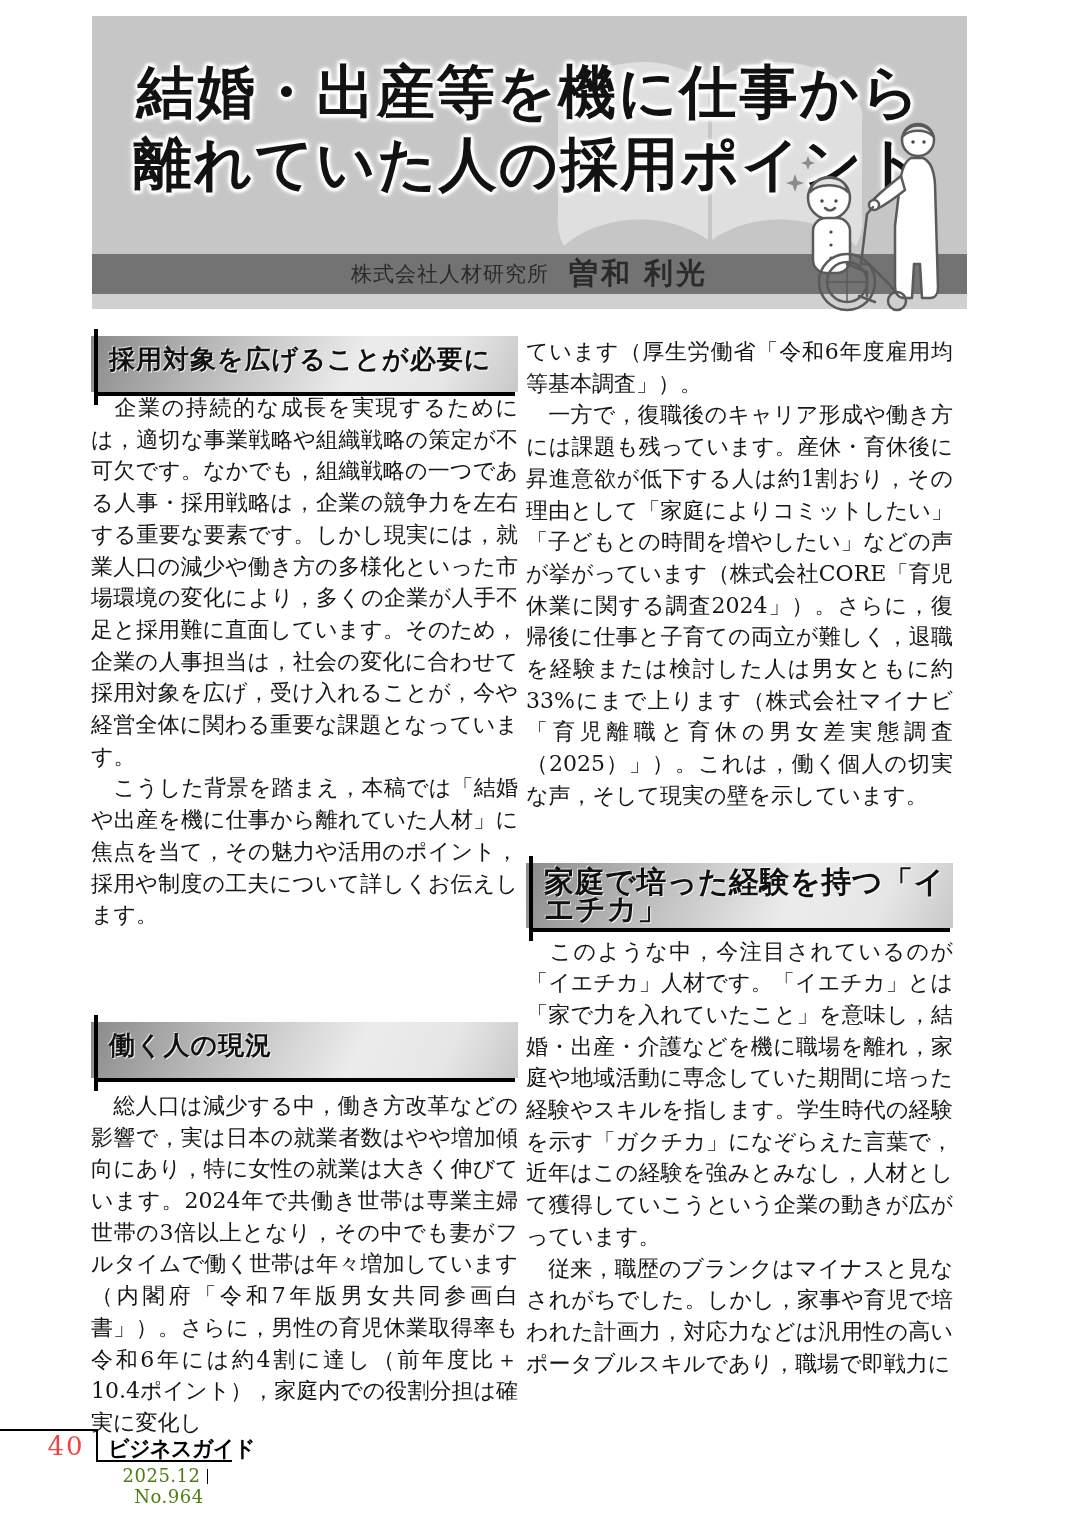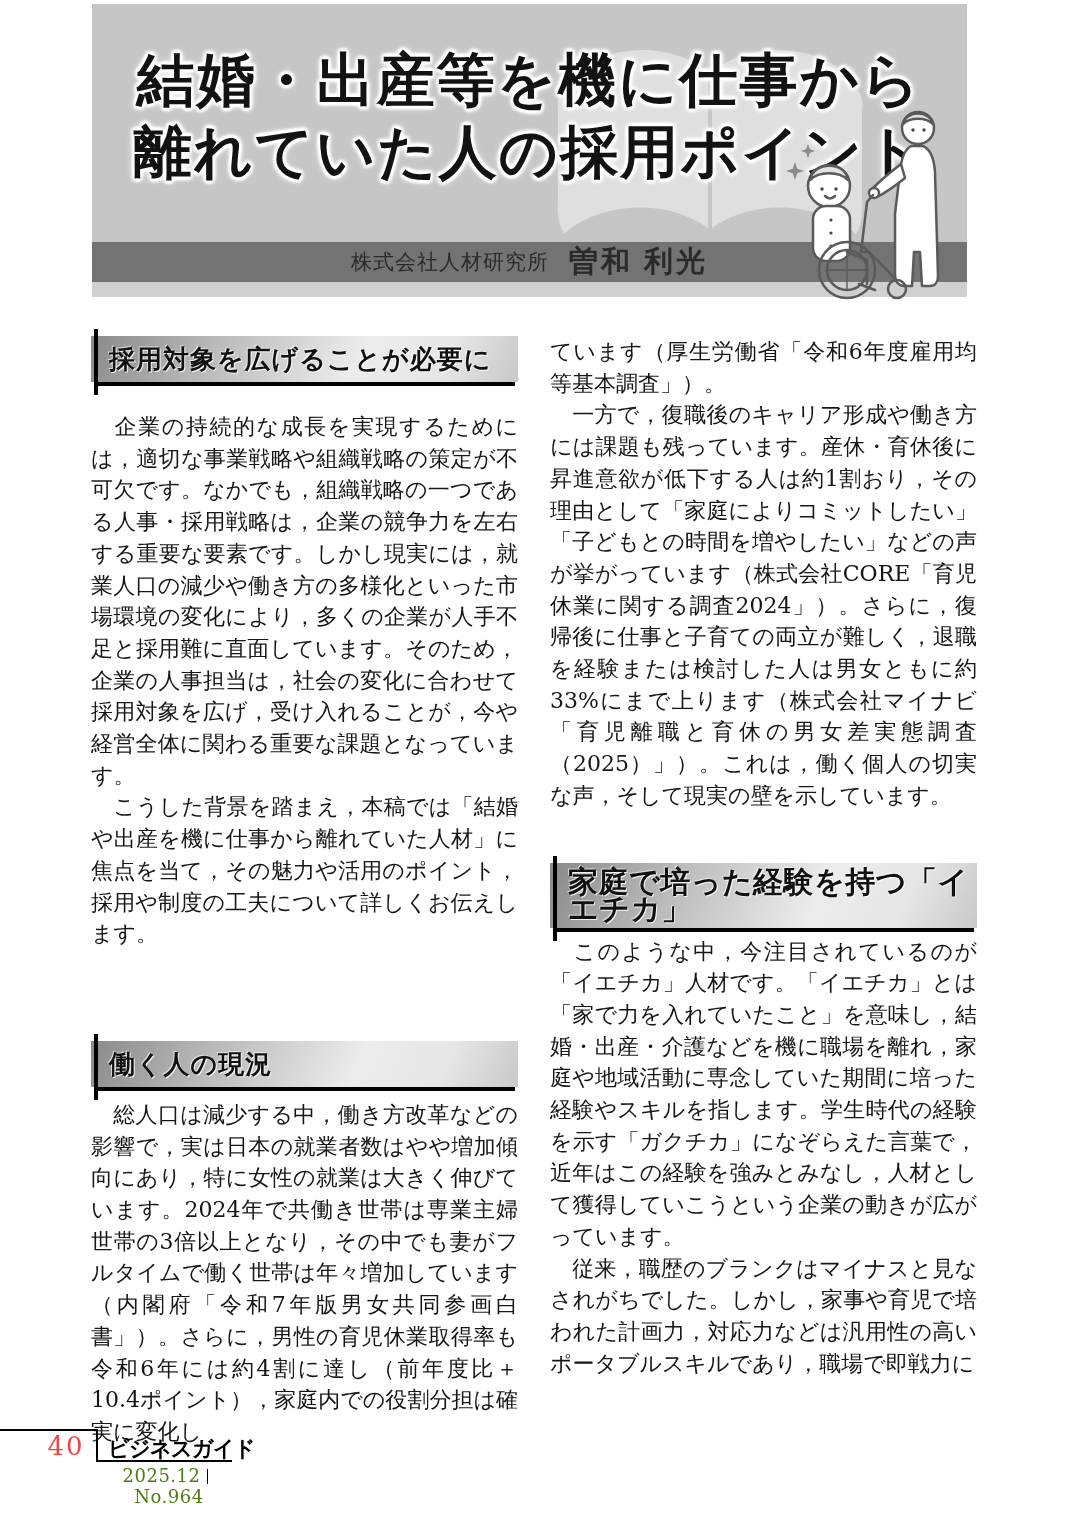--- a/index.html
+++ b/index.html
@@ -1,57 +1,57 @@
 <!DOCTYPE html>
 <html><head>
 <meta charset="utf-8">
 <style>
   html,body{margin:0;padding:0;background:#ffffff;}
   .page{position:relative;width:1075px;height:1517px;background:#ffffff;overflow:hidden;
         font-family:"DejaVu Serif","Liberation Serif",serif;color:#1b1b1b;}
 
   
-  .header{position:absolute;left:92px;top:4px;width:875px;height:228px;}
+  .header{position:absolute;left:92px;top:16px;width:875px;height:228px;}
   .header-main{position:absolute;left:0;top:0;width:100%;height:238px;background:#c6c6c6;overflow:hidden;}
   .book-illo{position:absolute;left:452px;top:26px;width:332px;height:214px;z-index:1;}
   .title{position:absolute;left:0;top:40px;width:100%;z-index:2;text-align:center;
          font-family:"Liberation Sans","DejaVu Sans",sans-serif;font-weight:900;
          font-size:58px;line-height:72px;letter-spacing:2px;color:#121212;
          text-shadow:0 0 4px #fff,0 0 6px #fff,0 0 9px #fff,2px 2px 3px #fff,-2px -2px 3px #fff,
                      2px -2px 3px #fff,-2px 2px 3px #fff,0 3px 3px #fff,0 -3px 3px #fff;}
   .author-band{position:absolute;left:0;top:238px;width:100%;height:40px;background:#737373;
                display:flex;align-items:center;justify-content:center;z-index:2;
                font-family:"Liberation Sans","DejaVu Sans",sans-serif;color:#2a2a2a;}
   .author-org{font-size:21px;letter-spacing:1px;}
   .author-name{font-size:29px;font-weight:600;margin-left:20px;letter-spacing:3px;}
   .header-strip{position:absolute;left:0;top:278px;width:100%;height:15px;background:#d0d0d0;z-index:1;}
   .wheelchair-illo{position:absolute;right:2px;top:98px;width:192px;height:198px;z-index:4;}
 
   
   .col{position:absolute;width:427px;}
   .col-left{left:91px;top:336px;}
-  .col-right{left:550px;top:330px;}
+  .col-right{left:526px;top:330px;}
   .body-p{margin:0;font-size:22px;line-height:31.7px;text-align:justify;
           font-family:"DejaVu Serif","Liberation Serif",serif;color:#161616;}
-  .col-left .p1{margin-top:29px;font-family:Liberation Serif, serif;}
+  .col-left .p1{margin-top:0;font-family:Liberation Serif, serif;}
   .col-left .p2{margin-top:0;}
   .col-left .bar-2{margin-top:91px;}
   .col-left .p3{margin-top:12px;}
   .col-right .p1{margin-top:6px;}
   .col-right .bar-3{margin-top:51px;}
   .col-right .p3{margin-top:8px;}
 
   
   .section-bar{position:relative;box-sizing:border-box;width:100%;
       background:linear-gradient(115deg,#8a8a8a 0%,#b9b9b9 28%,#ececec 62%,#e6e6e6 82%,#c8c8c8 100%);
       box-shadow:0 7px 0 -3px #000;
       font-family:"Liberation Sans","DejaVu Sans",sans-serif;font-weight:bold;color:#111;
       text-shadow:1px 1px 0 rgba(255,255,255,.85),-1px -1px 0 rgba(255,255,255,.6);}
   .section-bar::after{content:"";position:absolute;left:3px;top:-7px;bottom:-13px;width:4px;background:#000;}
-  .bar-single{height:46px;line-height:46px;font-size:26px;padding-left:18px;letter-spacing:1px;}
+  .bar-single{height:56px;line-height:46px;font-size:26px;padding-left:18px;letter-spacing:1px;}
   .bar-double{padding:5px 4px 6px 18px;font-size:30px;line-height:27px;letter-spacing:0.5px;}
 
   
   .footer-rule-top{position:absolute;left:0;top:1429px;width:97px;height:2px;background:#000;}
   .footer-vline{position:absolute;left:96px;top:1429px;width:2px;height:33px;background:#000;}
   .footer-page-num{position:absolute;left:40px;top:1431px;width:52px;text-align:center;
                    font-size:26px;letter-spacing:2px;color:#ef4444;}
   .footer-logo{position:absolute;left:108px;top:1435px;font-family:"Liberation Sans","DejaVu Sans",sans-serif;
                font-weight:900;font-size:21px;letter-spacing:-0.5px;color:#000;transform:scaleY(1.05);}
   .footer-rule-mid{position:absolute;left:96px;top:1460px;width:136px;height:2px;background:#000;}

